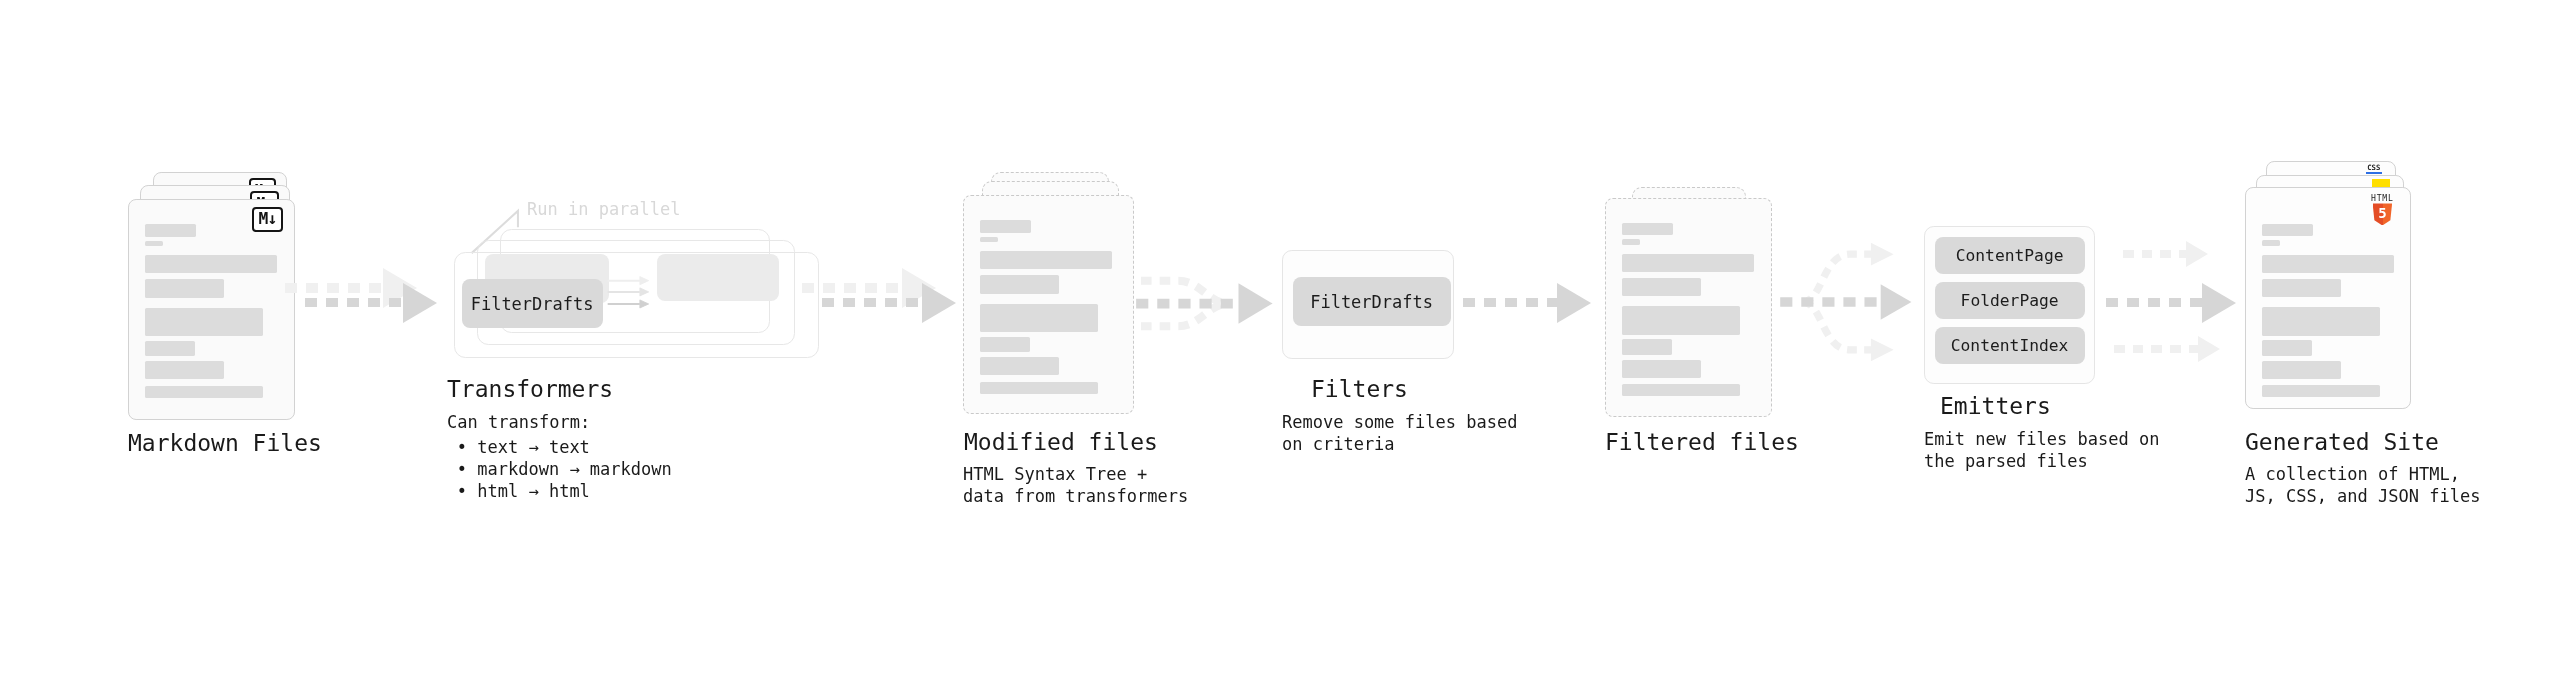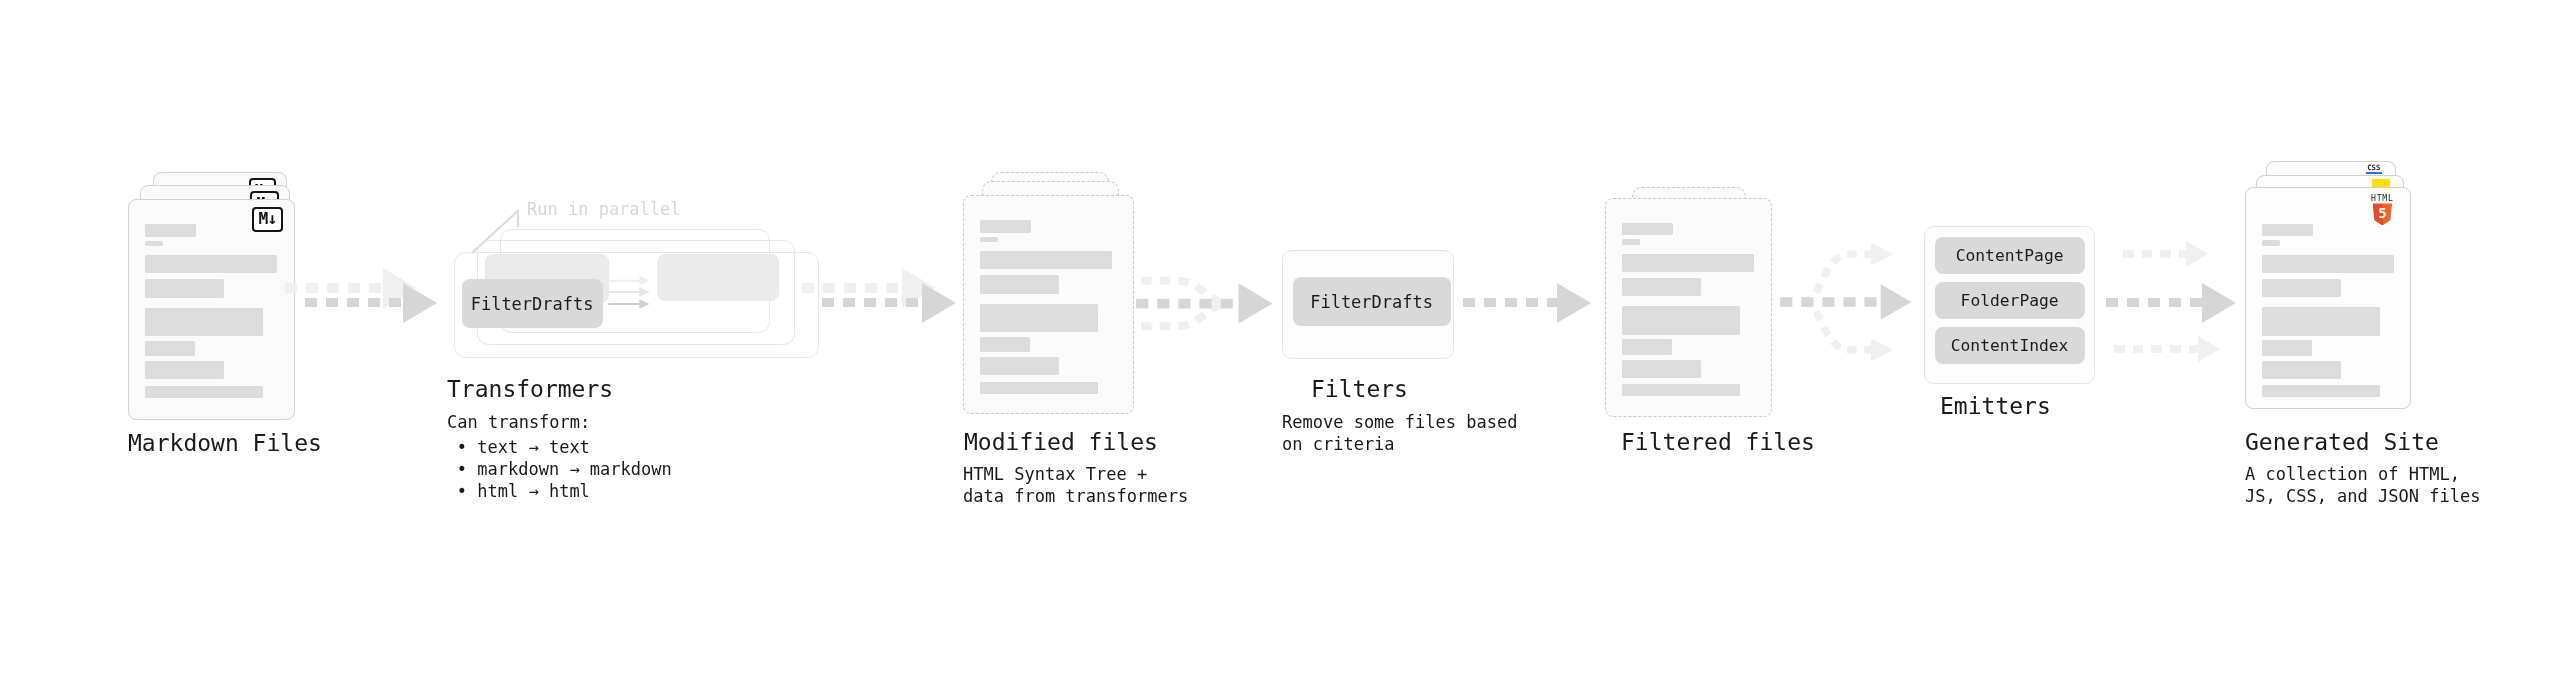--- a/index.html
+++ b/index.html
@@ -198,38 +198,42 @@
         <div class="bar" style="width: 51px; height: 12.2px; margin-bottom: 4.1px;"></div>
         <div class="bar" style="width: 18px; height: 5.7px; margin-bottom: 9px;"></div>
         <div class="bar" style="width: 132px; height: 18px; margin-bottom: 5.7px;"></div>
         <div class="bar" style="width: 79px; height: 18.7px; margin-bottom: 9.8px;"></div>
         <div class="bar" style="width: 118px; height: 28.4px; margin-bottom: 4.9px;"></div>
         <div class="bar" style="width: 50px; height: 15.4px; margin-bottom: 4.9px;"></div>
         <div class="bar" style="width: 79px; height: 18px; margin-bottom: 6.5px;"></div>
         <div class="bar" style="width: 118px; height: 12.2px; margin-bottom: 0px;"></div>
       </div>
   </div>
-  <div class="stage-label" style="left:16px;top:242px;text-align:center;">Filtered files</div>
+  <div class="stage-label" style="left:0;top:242px;text-align:center;">Filtered files</div>
 </div>
 
 <svg class="abs" style="left:1780px;top:238px;" width="143" height="128" viewBox="0 0 176 158">
   <path d="M28,79 C52,79 52,20 86,20 H112" fill="none" style="stroke:var(--arrow-ghost);" stroke-width="9" stroke-dasharray="12 9"></path>
   <polygon points="112,6 140,20 112,34" style="fill:var(--arrow-ghost);"></polygon>
   <path d="M28,79 C52,79 52,138 86,138 H112" fill="none" style="stroke:var(--arrow-ghost);" stroke-width="9" stroke-dasharray="12 9"></path>
   <polygon points="112,124 140,138 112,152" style="fill:var(--arrow-ghost);"></polygon>
   <path d="M0,79 H124" fill="none" style="stroke:var(--arrow);" stroke-width="12" stroke-dasharray="15 11"></path>
   <polygon points="124,57 162,79 124,101" style="fill:var(--arrow);"></polygon>
 </svg>
 
 <div class="abs" style="left:1924px;top:226px;width:228px;height:260px;">
   <div class="panel" style="left:0;top:0;width:171px;height:158px;"></div>
   <div class="pill" style="left:10.6px;top:11.4px;width:150px;height:37px;font-size:16.3px;">ContentPage</div>
   <div class="pill" style="left:10.6px;top:56px;width:150px;height:37px;font-size:16.3px;">FolderPage</div>
   <div class="pill" style="left:10.6px;top:101px;width:150px;height:37px;font-size:16.3px;">ContentIndex</div>
   <div class="stage-label" style="left:16px;top:167px;">Emitters</div>
+  <div class="stage-desc" style="left:0;top:202px;">
+    <div>Emit new files based on</div>
+    <div>the parsed files</div>
+  </div>
 </div>
 
 <div class="harrow sm" style="left:2123px;top:241px;width:85px;">
   <div class="row main" style="--c:var(--arrow-ghost);">
       <div class="dash"></div>
       <div class="tri"></div>
     </div>
 </div>
 <div class="harrow" style="left:2106px;top:282px;width:130px;">
   <div class="row main" style="--c:var(--arrow);">

